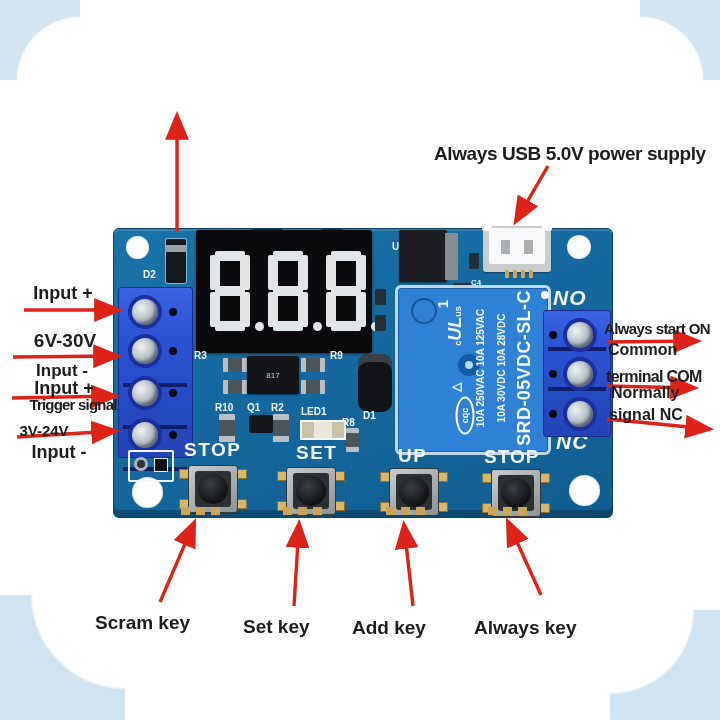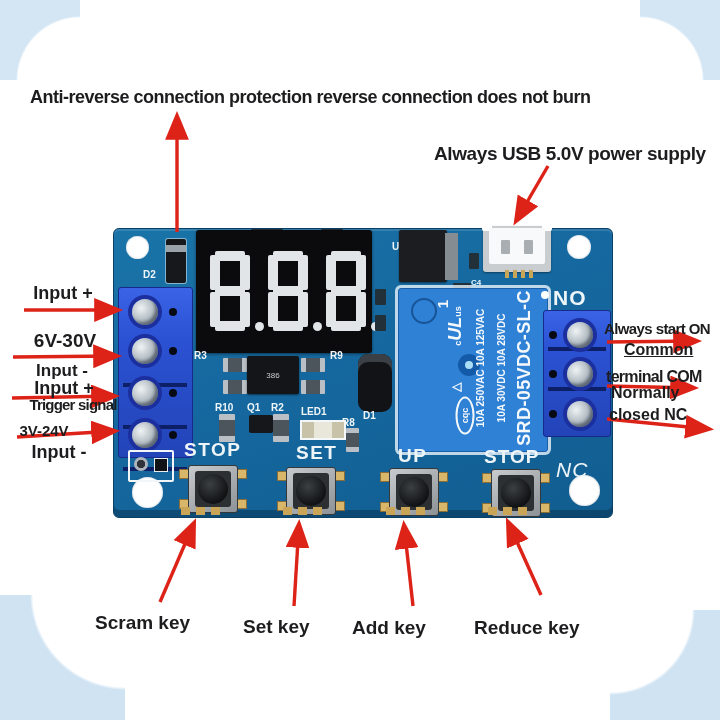--- a/index.html
+++ b/index.html
@@ -23,21 +23,21 @@
   #ann-usb{left:434px;top:143px;font-size:19px;letter-spacing:-0.4px;}
   .lbl{position:absolute;color:var(--annotation-text);font-weight:700;text-align:center;white-space:nowrap;z-index:6;}
   #ll-0{left:28px;top:283px;width:70px;font-size:18px;}
   #ll-1{left:28px;top:330px;width:74px;font-size:19px;}
   #ll-2{left:30px;top:361px;width:64px;font-size:17px;}
   #ll-3{left:28px;top:378px;width:72px;font-size:18px;}
   #ll-4{left:20px;top:396px;width:106px;font-size:15px;letter-spacing:-0.8px;}
   #ll-5{left:14px;top:422px;width:60px;font-size:15px;}
   #ll-6{left:26px;top:442px;width:66px;font-size:18px;}
   #rl-0{left:604px;top:320px;font-size:15px;letter-spacing:-0.6px;text-align:center;}
-  #rl-1{left:624px;top:341px;font-size:16px;text-align:center;text-decoration:underline;}
+  #rl-1{left:608px;top:341px;font-size:16px;text-align:center;}
   #rl-2{left:606px;top:368px;font-size:16px;letter-spacing:-0.7px;text-align:center;}
   #rl-3{left:611px;top:384px;font-size:16px;text-align:left;}
   #rl-4{left:609px;top:406px;font-size:16px;text-align:left;}
   #bl-0{left:95px;top:612px;width:92px;font-size:19px;}
   #bl-1{left:243px;top:616px;width:64px;font-size:19px;}
   #bl-2{left:352px;top:617px;width:68px;font-size:19px;}
   #bl-3{left:474px;top:617px;width:96px;font-size:19px;}
 
   #arrows{position:absolute;left:0;top:0;z-index:5;pointer-events:none;}
   #arrows line{stroke:var(--arrow-red);stroke-width:3.4px;}
@@ -115,22 +115,22 @@
   #relay-model{left:46px;top:68px;width:160px;height:22px;font-size:18px;letter-spacing:0.4px;}
   #relay-r1{left:7px;top:73px;width:150px;height:12px;font-size:10px;}
   #relay-r2{left:28px;top:73px;width:150px;height:12px;font-size:10px;}
   #relay-num{left:31px;top:7px;width:24px;height:16px;font-size:15px;}
   #relay-ul{left:33px;top:25px;width:50px;height:24px;font-size:9px;}
   #relay-ul b{font-size:18px;font-style:italic;font-weight:800;}
   #relay-tri{left:47px;top:91px;width:20px;height:14px;font-size:12px;}
   #relay-cqc{left:47px;top:117px;width:34px;height:15px;font-size:9px;border:2px solid #f4f8fb;border-radius:50%;line-height:14px;}
 
   
-  #no-label{left:439px;top:57px;font-size:21px;font-weight:800;letter-spacing:1px;}
-  #nc-label{left:442px;top:201px;font-size:21px;font-style:italic;font-weight:400;letter-spacing:1px;margin-top:28px;}
+  #no-label{left:439px;top:57px;font-size:21px;font-style:italic;font-weight:800;letter-spacing:1px;}
+  #nc-label{left:442px;top:201px;font-size:21px;font-style:italic;font-weight:700;letter-spacing:1px;}
   #no-dot{position:absolute;left:427px;top:62px;width:8px;height:8px;border-radius:50%;background:#fff;}
 
   
   .tblock{position:absolute;background:linear-gradient(180deg,#3a63e6,var(--terminal-blue) 30%,#2344b8);border:1px solid #17298a;border-radius:3px;}
   #tb-left{left:4px;top:58px;width:73px;height:169px;}
   #tb-right{left:429px;top:81px;width:66px;height:125px;}
   .tdiv{position:absolute;background:#0d1f66;height:4px;}
   .screw{position:absolute;width:26px;height:26px;border-radius:50%;
     background:radial-gradient(circle at 35% 35%,#eef2f4,#aeb8bf 55%,#67737b);
     box-shadow:0 0 0 4px #1c2f9e, inset -3px -3px 3px rgba(30,40,60,.45);}
@@ -178,41 +178,40 @@
     <line x1="17" y1="437" x2="115" y2="431" marker-end="url(#ah)"></line>
     <line x1="607" y1="342" x2="697" y2="341" marker-end="url(#ah)"></line>
     <line x1="607" y1="386" x2="694" y2="388" marker-end="url(#ah)"></line>
     <line x1="607" y1="419" x2="709" y2="429" marker-end="url(#ah)"></line>
     <line x1="160" y1="602" x2="194" y2="523" marker-end="url(#ah)"></line>
     <line x1="294" y1="606" x2="299" y2="524" marker-end="url(#ah)"></line>
     <line x1="413" y1="606" x2="404" y2="525" marker-end="url(#ah)"></line>
     <line x1="541" y1="595" x2="508" y2="522" marker-end="url(#ah)"></line>
   </svg>
 
-  <div class="ann" id="ann-top">Anti-reverse connection protection reverse connection does not burn</div>
   <div class="ann" id="ann-usb">Always USB 5.0V power supply</div>
 
   <div class="lbl" id="ll-0">Input +</div>
   <div class="lbl" id="ll-1">6V-30V</div>
   <div class="lbl" id="ll-2">Input -</div>
   <div class="lbl" id="ll-3">Input +</div>
   <div class="lbl" id="ll-4">Trigger signal</div>
   <div class="lbl" id="ll-5">3V-24V</div>
   <div class="lbl" id="ll-6">Input -</div>
 
   <div class="lbl" id="rl-0">Always start ON</div>
   <div class="lbl" id="rl-1">Common</div>
   <div class="lbl" id="rl-2">terminal COM</div>
   <div class="lbl" id="rl-3">Normally</div>
-  <div class="lbl" id="rl-4">closed NC</div>
+  <div class="lbl" id="rl-4">signal NC</div>
 
   <div class="lbl" id="bl-0">Scram key</div>
   <div class="lbl" id="bl-1">Set key</div>
   <div class="lbl" id="bl-2">Add key</div>
-  <div class="lbl" id="bl-3">Reduce key</div>
+  <div class="lbl" id="bl-3">Always key</div>
 
   <div id="pcb">
     <div class="hole" id="hole-tl"></div>
     <div class="hole" id="hole-tr"></div>
     <div class="hole" id="hole-bl"></div>
     <div class="hole" id="hole-br"></div>
 
     <div class="smd-dark" style="left:137px;top:0;width:32px;height:8px;"></div>
     <div class="smd-dark" style="left:207px;top:0;width:22px;height:8px;"></div>
 
@@ -259,21 +258,21 @@
     <div class="smd-dark" style="left:261px;top:60px;width:11px;height:16px;"></div>
     <div class="smd-dark" style="left:261px;top:86px;width:11px;height:16px;"></div>
 
     <div class="silk" id="r3-label">R3</div>
     <div class="silk" id="r9-label">R9</div>
     <div class="smd" style="left:109px;top:129px;width:24px;height:14px;"></div>
     <div class="smd" style="left:109px;top:151px;width:24px;height:14px;"></div>
     <div class="smd" style="left:187px;top:129px;width:24px;height:14px;"></div>
     <div class="smd" style="left:187px;top:151px;width:24px;height:14px;"></div>
     <div id="opto">
-        <span>386</span>
+        <span>817</span>
       </div>
     <div id="d1-body"></div>
     <div class="silk" id="d1-label">D1</div>
     <div class="silk" id="r10-label">R10</div>
     <div class="silk" id="q1-label">Q1</div>
     <div class="silk" id="r2-label">R2</div>
     <div class="silk" id="led1-label">LED1</div>
     <div class="silk" id="r8-label">R8</div>
     <div class="smd" style="left:105px;top:185px;width:16px;height:28px;background:linear-gradient(180deg,#b9bfc4 0 22%,#4c555c 22% 78%,#b9bfc4 78%);"></div>
     <div id="q1-body"></div>

